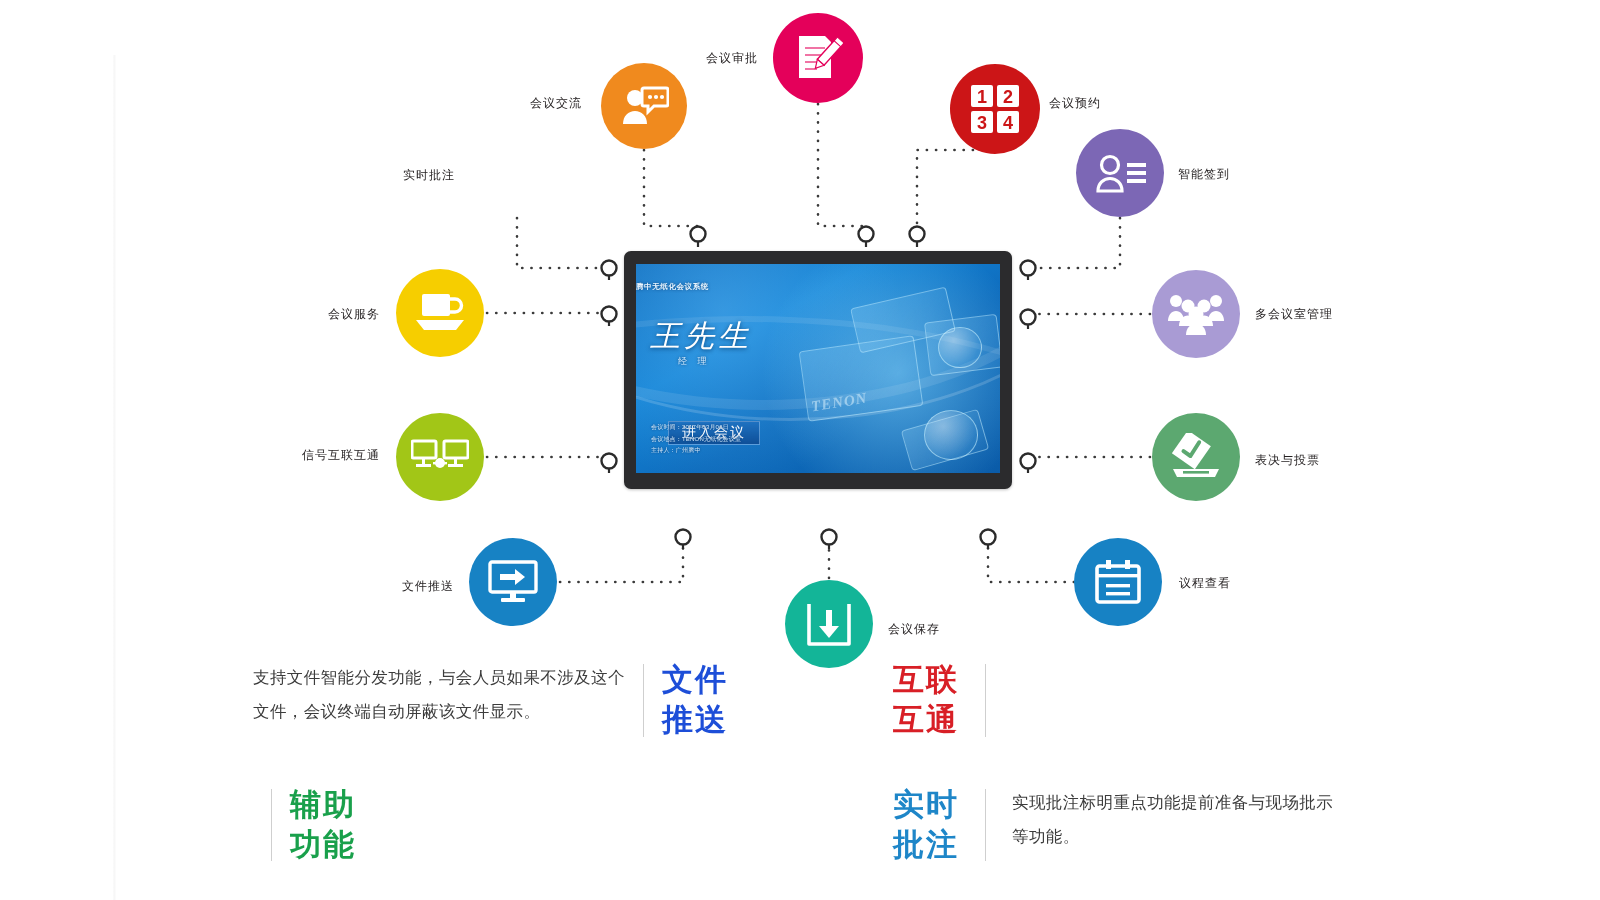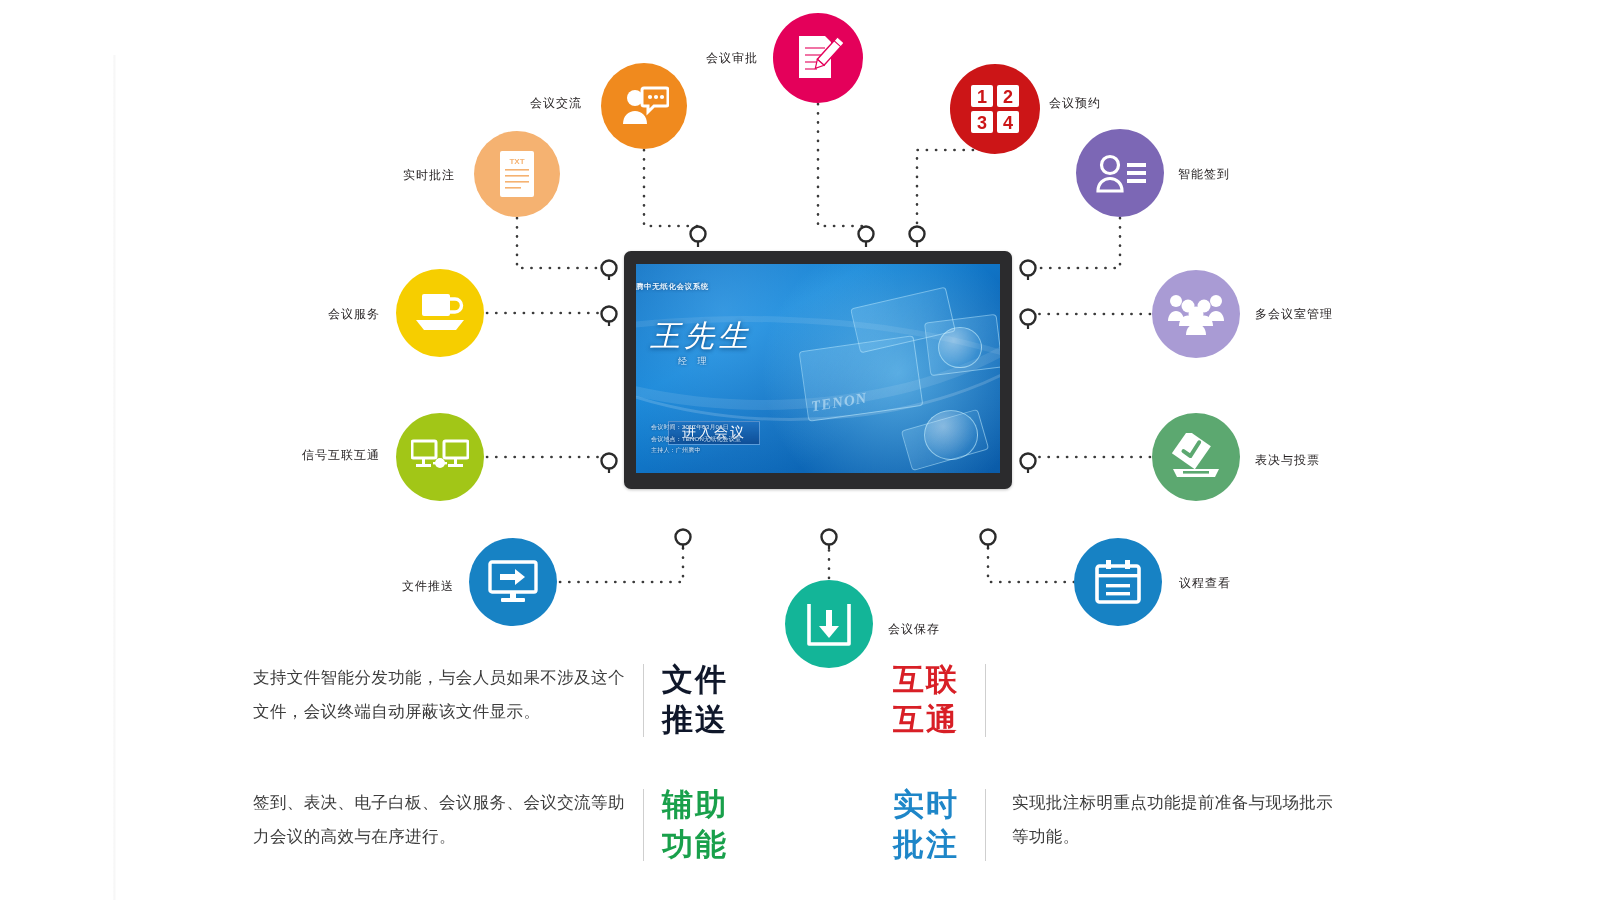--- a/index.html
+++ b/index.html
@@ -188,30 +188,20 @@
       <div class="screen-role">经 理</div>
       <div class="screen-enter">进入会议</div>
       <div class="screen-meta">
         <div>会议时间：2017年03月06日</div>
         <div>会议地点：TENON无纸化会议室</div>
         <div>主持人：广州腾中</div>
       </div>
     </div>
   </div>
 
-  <div class="bubble" style="left:474px;top:131px;width:86px;height:86px;background:#F5B271;">
-    <svg width="40" height="48" viewBox="0 0 40 48">
-      <rect x="3" y="1" width="34" height="46" rx="2" fill="#ffffff"></rect>
-      <text x="20" y="14" font-size="8" font-weight="bold" fill="#F5B271" text-anchor="middle" font-family="Liberation Sans, sans-serif">TXT</text>
-      <rect x="8" y="19" width="24" height="1.6" fill="#F5B271"></rect>
-      <rect x="8" y="25" width="24" height="1.6" fill="#F5B271"></rect>
-      <rect x="8" y="31" width="24" height="1.6" fill="#F5B271"></rect>
-      <rect x="8" y="37" width="16" height="1.6" fill="#F5B271"></rect>
-    </svg>
-  </div>
   <div class="node-label label-left" style="left:455px;top:175px;">实时批注</div>
 
   <div class="bubble" style="left:601px;top:63px;width:86px;height:86px;background:#F08A1E;">
     <svg width="50" height="44" viewBox="0 0 50 44">
       <circle cx="16" cy="14" r="8" fill="#ffffff"></circle>
       <path d="M4 40c0-8 5.5-13 12-13s12 5 12 13z" fill="#ffffff"></path>
       <path d="M25 4h22a2 2 0 0 1 2 2v14a2 2 0 0 1-2 2H35l-6 6v-6h-4a2 2 0 0 1-2-2V6a2 2 0 0 1 2-2z" fill="none" stroke="#ffffff" stroke-width="3"></path>
       <circle cx="31" cy="13" r="2.1" fill="#ffffff"></circle>
       <circle cx="37" cy="13" r="2.1" fill="#ffffff"></circle>
       <circle cx="43" cy="13" r="2.1" fill="#ffffff"></circle>
@@ -344,33 +334,32 @@
     </svg>
   </div>
   <div class="node-label label-right" style="left:1179px;top:583px;">议程查看</div>
 
   <div id="desc">
 
     <div class="desc-row">
       <div class="desc-cell cell-a order-text-first">
         <div class="desc-text">支持文件智能分发功能，与会人员如果不涉及这个文件，会议终端自动屏蔽该文件显示。</div>
         <div class="vrule"></div>
-        <div class="desc-key" style="color:#0f172a;">文件
+        <div class="desc-key" style="color:#1d4ed8;">文件
 推送</div>
       </div>
       <div class="desc-cell cell-b order-key-first">
         <div class="desc-key" style="color:#D81F26;">互联
 互通</div>
         <div class="vrule"></div>
       </div>
     </div>
 
     <div class="desc-row">
       <div class="desc-cell cell-a order-text-first">
-        <div class="desc-text">签到、表决、电子白板、会议服务、会议交流等助力会议的高效与在序进行。</div>
         <div class="vrule"></div>
         <div class="desc-key" style="color:#19A04B;">辅助
 功能</div>
       </div>
       <div class="desc-cell cell-b order-key-first">
         <div class="desc-key" style="color:#1E86C8;">实时
 批注</div>
         <div class="vrule"></div>
         <div class="desc-text" style="width:330px;">实现批注标明重点功能提前准备与现场批示等功能。</div>
       </div>

